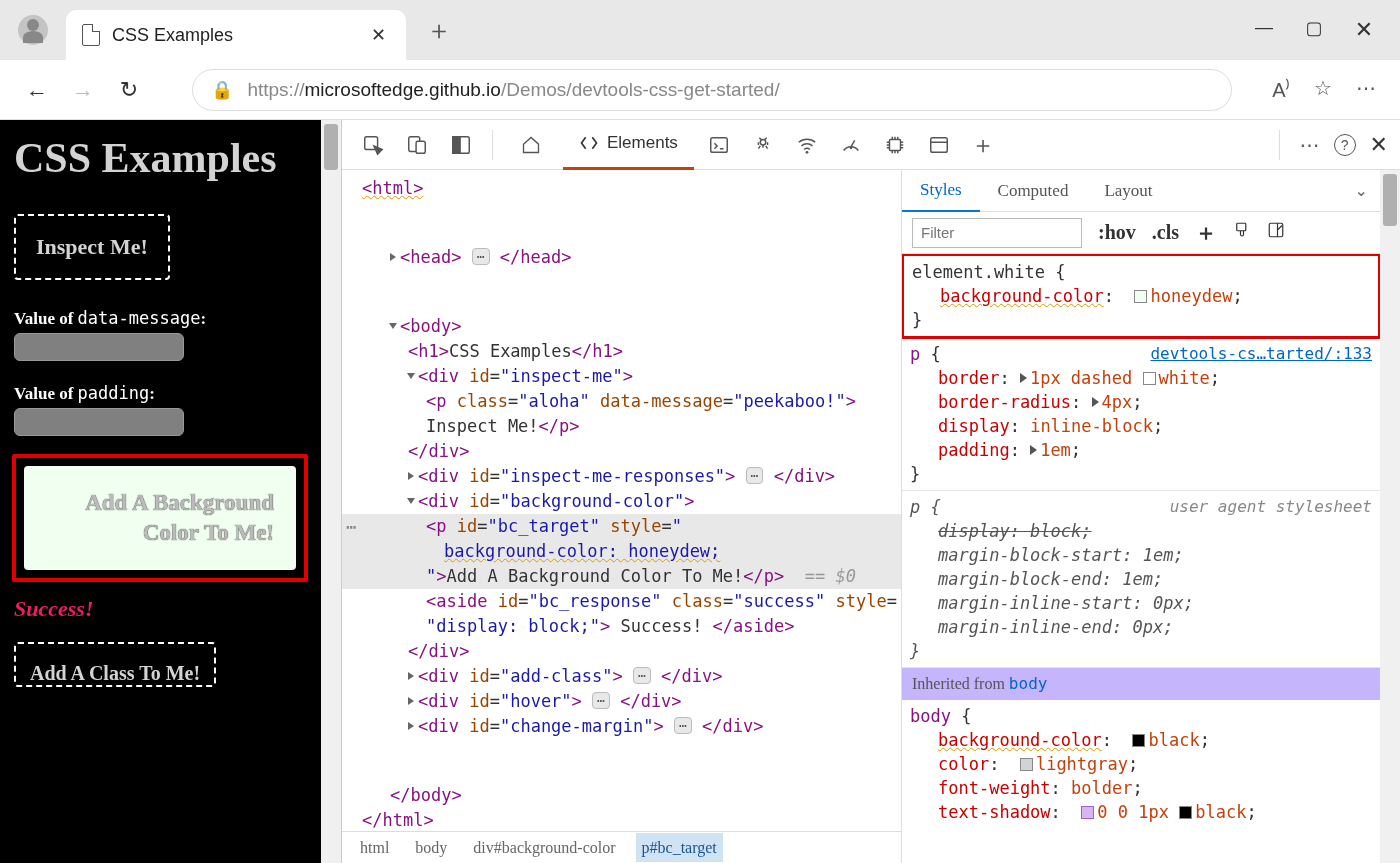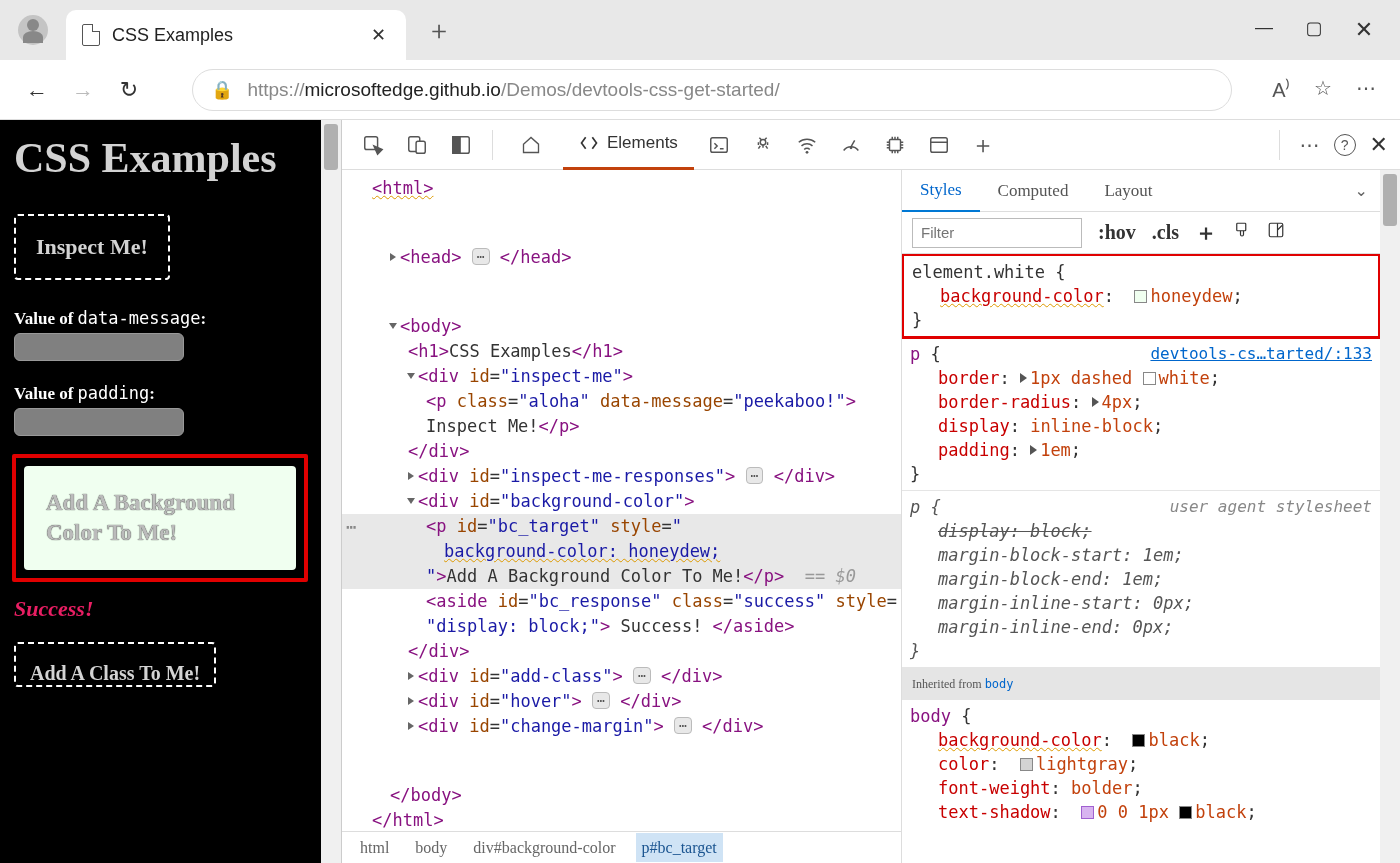--- a/index.html
+++ b/index.html
@@ -37,21 +37,21 @@
 .preview-wrap { position: relative; width: 342px; display: flex; background: #fff; border-right: 1px solid #ccc; }
 .preview-pane { background: #000; color: #d3d3d3; padding: 14px 14px 10px 14px; overflow: hidden; width: 322px; font-family: Georgia, serif; }
 .preview-scroll { width: 20px; background: #f0f0f0; position: relative; }
 .preview-thumb { position: absolute; top: 4px; left: 3px; width: 14px; height: 46px; background: #b0b0b0; border-radius: 3px; }
 .preview-h1 { font-size: 42px; font-weight: bold; line-height: 1.15; color: #d3d3d3; margin-bottom: 32px; text-shadow: 0 0 1px #000; }
 .dashed-box { border: 2px dashed #fff; border-radius: 4px; padding: 18px 20px; display: inline-block; margin-bottom: 28px; }
 .dashed-box span { font-size: 22px; font-weight: bold; color: #d3d3d3; }
 .field-label { font-size: 17px; font-weight: bold; color: #fff; }
 .field-label .mono { font-family: "Consolas", monospace; font-weight: normal; }
 .field-input { width: 170px; height: 28px; background: #808080; border: 1px solid #999; border-radius: 6px; margin: 4px 0 22px 0; }
-.highlight-wrap { border: 4px solid #e00000; padding: 8px; margin: -4px -2px 14px -2px; display: inline-block; border-radius: 2px;}
+.highlight-wrap { border: 4px solid #e00000; padding: 8px; margin: -4px -2px 14px -2px; display: inline-block; border-radius: 2px; text-align: right;}
 .honeydew-box { background: #f0fff0; border-radius: 4px; padding: 22px 22px; width: 272px; }
 .honeydew-box span { font-size: 23px; font-weight: bold; color: #bbb; text-shadow: 0 0 1px #000; line-height: 1.3; display: block;}
 .success-text { color: #e91e63; font-size: 22px; font-weight: bold; font-style: italic; margin-bottom: 20px; }
 .dashed-box-2 { border: 2px dashed #fff; border-radius: 4px; padding: 18px 14px 0 14px; display: inline-block; }
 .dashed-box-2 span { font-size: 20px; font-weight: bold; color: #d3d3d3; }
 
 
 .devtools { flex: 1; display: flex; flex-direction: column; background: #fff; }
 .dt-toolbar { display: flex; align-items: center; height: 50px; border-bottom: 1px solid #ddd; padding: 0 12px; gap: 6px; }
 .dt-tool-btn { width: 38px; height: 38px; display: flex; align-items: center; justify-content: center; color: #555; cursor: pointer; border-radius: 4px; }
@@ -60,21 +60,21 @@
 .dt-tab { display: flex; align-items: center; gap: 8px; padding: 0 16px; height: 50px; cursor: pointer; color: #333; font-size: 17px; }
 .dt-tab.active { border-bottom: 3px solid #c2410c; color: #333; }
 .dt-tab svg { width: 20px; height: 20px; }
 .dt-toolbar-right { margin-left: auto; display: flex; align-items: center; gap: 14px; }
 
 .dt-body { flex: 1; display: flex; min-height: 0; }
 
 
 .elements-pane { width: 560px; display: flex; flex-direction: column; border-right: 1px solid #ddd; font-family: Consolas, monospace; font-size: 17px; line-height: 25px; }
 .elements-tree { flex: 1; overflow: hidden; padding: 6px 0 0 0; position: relative; }
-.tree-line { white-space: nowrap; padding-left: 30px; }
+.tree-line { white-space: nowrap; padding-left: 20px; }
 .indent-1 { padding-left: 48px; margin-top: 44px; }
 .indent-2 { padding-left: 66px; }
 .indent-3 { padding-left: 84px; }
 .indent-4 { padding-left: 102px; }
 .tree-line.selected { background: #e8e8e8; }
 .tree-line.selected-row { position: relative; }
 .tri { display: inline-block; width: 0; height: 0; border-left: 6px solid #666; border-top: 4px solid transparent; border-bottom: 4px solid transparent; margin-right: 4px; vertical-align: 2px; cursor: pointer;}
 .tri.open { transform: rotate(90deg); }
 .tag { color: #881280; }
 .attr-name { color: #994500; }
@@ -106,21 +106,21 @@
 .brace { color: #333; }
 .prop-line { padding-left: 28px; }
 .prop-name { color: #c80000; text-align: center; }
 .prop-val { color: #c2410c; }
 .swatch { display: inline-block; width: 13px; height: 13px; border: 1px solid #888; vertical-align: -1px; margin-right: 3px;}
 .tri-small { display: inline-block; width: 0; height: 0; border-left: 7px solid #555; border-top: 5px solid transparent; border-bottom: 5px solid transparent; margin-right: 3px; vertical-align: 1px;}
 .rule-link { position: absolute; right: 8px; top: 4px; color: #0066cc; text-decoration: underline; font-size: 16px; cursor: pointer;}
 .ua-label { position: absolute; right: 8px; top: 4px; color: #888; font-style: italic; font-size: 16px;}
 .italic { font-style: italic; color: #555;}
 .strike { text-decoration: line-through; }
-.inherited-bar { background: #e5e5e5; padding: 4px 10px; color: #555; font-size: 12px; font-family: "Segoe UI";}
+.inherited-bar { background: #c4b5fd; padding: 4px 10px; color: #555; font-size: 16px; font-family: "Segoe UI";}
 .inherited-bar .sel { color: #0066cc; font-family: Consolas, monospace;}
 .vscroll { width: 20px; background: #f0f0f0; position: relative;}
 .vscroll-thumb { position: absolute; top: 4px; left: 3px; width: 14px; height: 52px; background: #b0b0b0; border-radius: 3px;}
 </style>
 </head>
 <body>
 
 <div class="browser-chrome">
   <div class="title-bar">
     <div class="profile-circle"></div>

